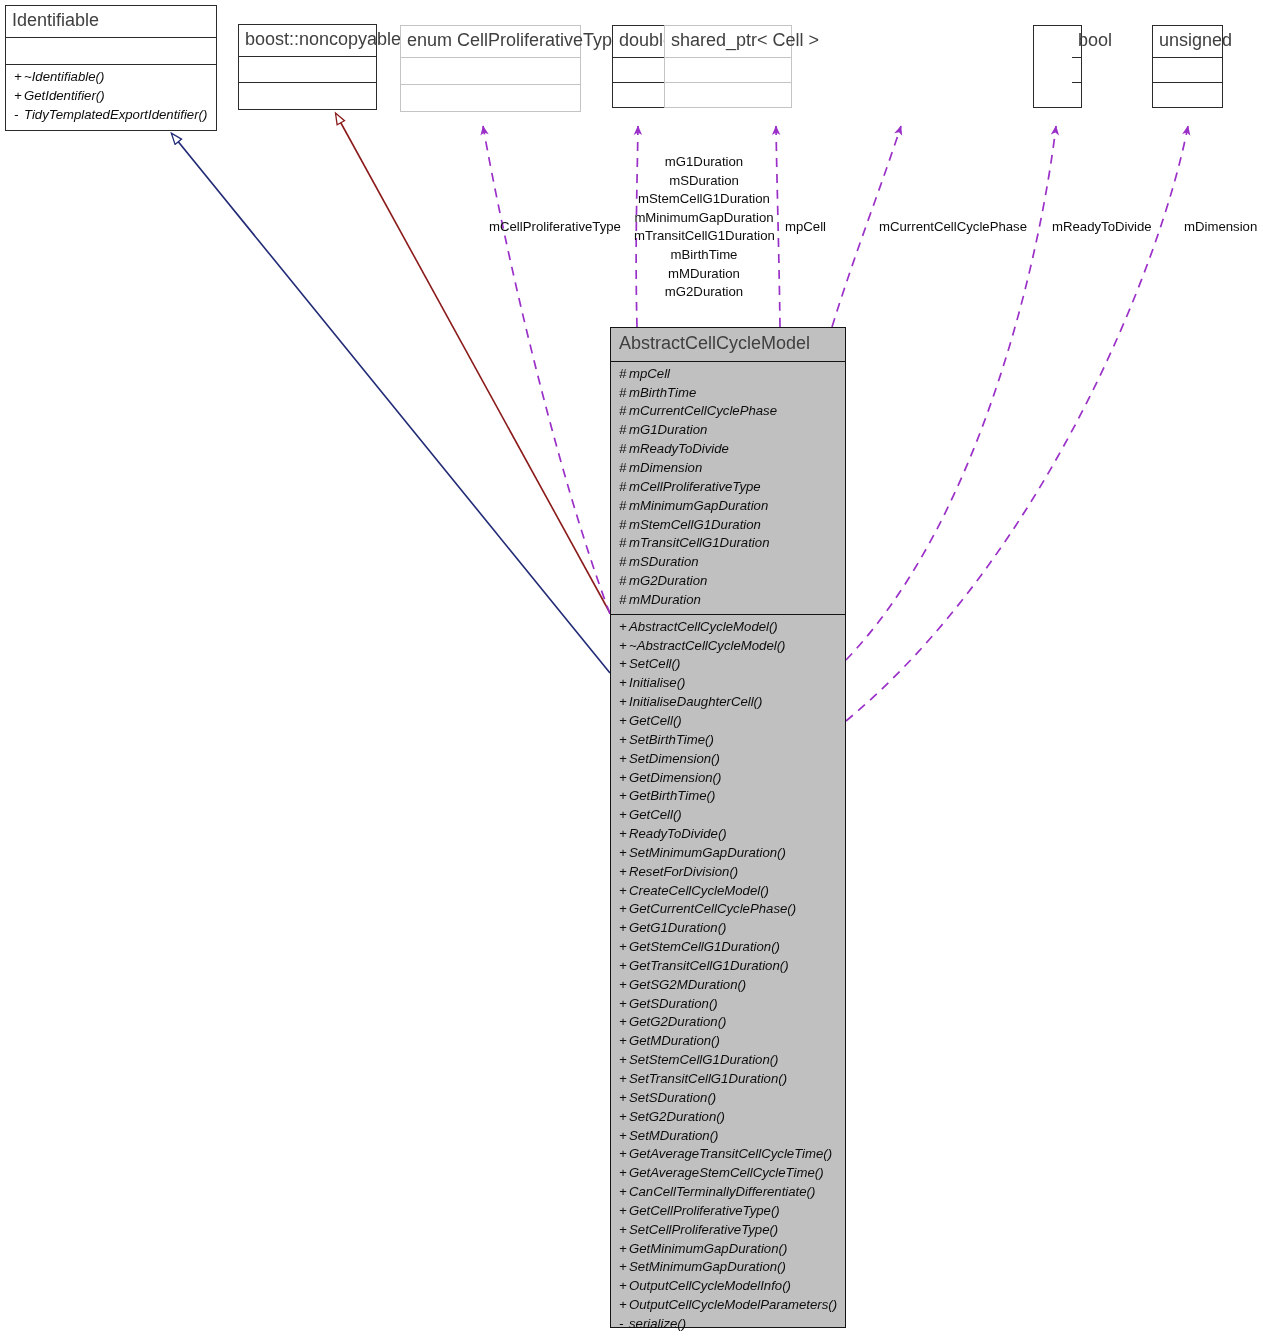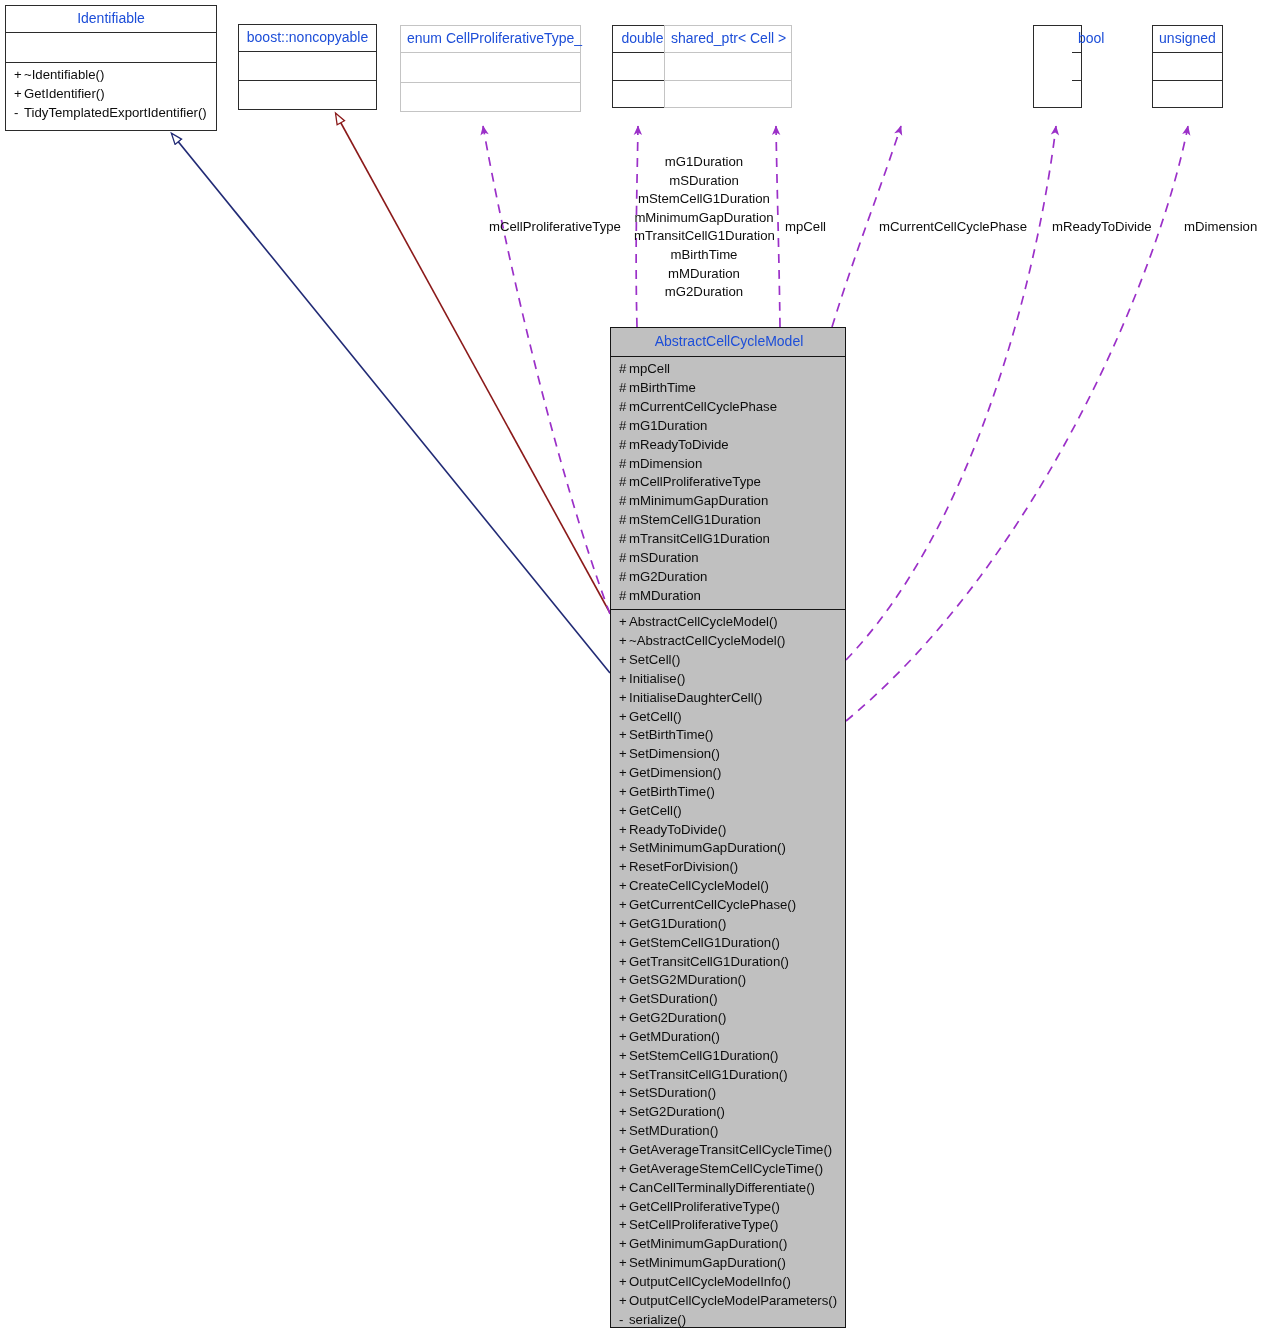--- a/index.html
+++ b/index.html
@@ -36,43 +36,43 @@
     flex-direction: column;
   }
   .node.gray-border {
     border: 1px solid #c4c4c4;
   }
   .node.highlight {
     background: #c0c0c0;
     border: 1px solid #151515;
   }
   .node .title {
-    text-align: center;
-    font-size: 14px;
-    color: #1d4ed8;
+    font-size: 18px;
+    color: #404040;
     line-height: 1.1;
     padding: 5px 6px 6px 6px;
     white-space: nowrap;
   }
   .node.highlight .title {
     padding: 6px 6px 7px 8px;
   }
   .sep {
     height: 1px;
     background: #2b2b2b;
     flex: none;
   }
   .node.gray-border .sep {
     background: #c4c4c4;
   }
   .node.highlight .sep {
     background: #151515;
   }
   .compartment {
     flex: 1 1 auto;
+    font-style: italic;
   }
   .compartment.members {
     padding: 3px 0 4px 0;
   }
   .member {
     font-size: 13.2px;
     color: #0d0d0d;
     line-height: 18.85px;
     padding: 0 6px 0 8px;
     white-space: nowrap;

